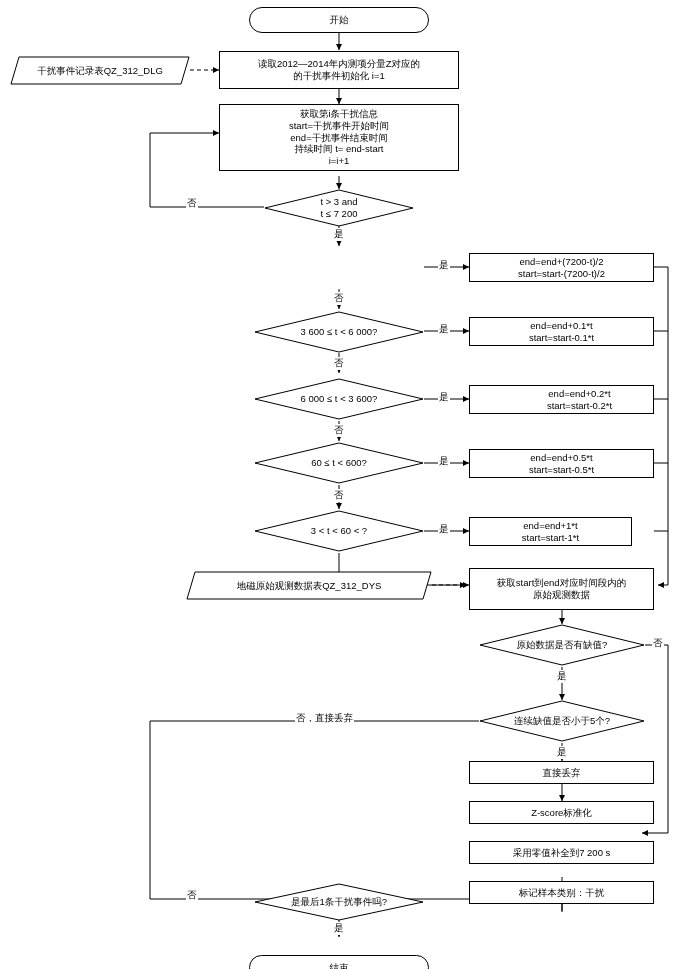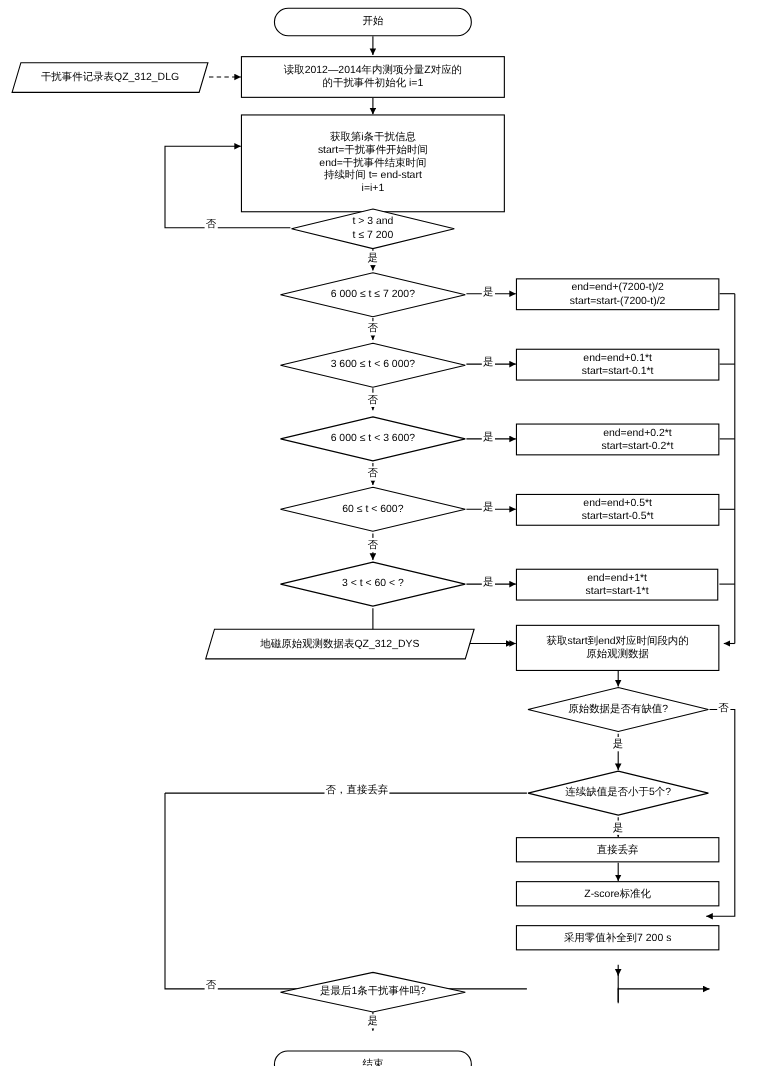--- a/index.html
+++ b/index.html
@@ -187,42 +187,36 @@
       <polygon points="9,1 179,1 171,28 1,28" fill="#fff" stroke="#000" stroke-width="1"></polygon>
     </svg>
     <span class="inner">干扰事件记录表QZ_312_DLG</span>
   </div>
 
   <div class="node process" style="left:219px; top:51px; width:240px; height:38px;">
     <span class="inner">读取2012—2014年内测项分量Z对应的
 的干扰事件初始化 i=1</span>
   </div>
 
-  <div class="node process" style="left:219px; top:104px; width:240px; height:89px;">
+  <div class="node process" style="left:219px; top:104px; width:240px; height:67px;">
     <span class="inner">获取第i条干扰信息
 start=干扰事件开始时间
 end=干扰事件结束时间
 持续时间 t= end-start
 i=i+1</span>
   </div>
 
   <div class="node decision" style="left:264px; top:189px; width:150px; height:38px;">
     <svg class="dia-svg" width="150" height="38" viewBox="0 0 150 38">
       <polygon points="75,1 149,19 75,37 1,19" fill="#fff" stroke="#000" stroke-width="1"></polygon>
     </svg>
     <span class="inner">t &gt; 3 and
 t ≤ 7 200</span>
   </div>
 
-  <div class="node decision" style="left:254px; top:247px; width:170px; height:42px;">
-    <svg class="dia-svg" width="170" height="42" viewBox="0 0 170 42">
-      <polygon points="85,1 169,21 85,41 1,21" fill="#fff" stroke="#000" stroke-width="1"></polygon>
-    </svg>
-    <span class="inner">6 000 ≤ t ≤ 7 200?</span>
-  </div>
   <div class="node process" style="left:469px; top:253px; width:185px; height:29px;">
     <span class="inner">end=end+(7200-t)/2
 start=start-(7200-t)/2</span>
   </div>
 
   <div class="node decision" style="left:254px; top:311px; width:170px; height:42px;">
     <svg class="dia-svg" width="170" height="42" viewBox="0 0 170 42">
       <polygon points="85,1 169,21 85,41 1,21" fill="#fff" stroke="#000" stroke-width="1"></polygon>
     </svg>
     <span class="inner">3 600 ≤ t &lt; 6 000?</span>
@@ -253,21 +247,21 @@
     <span class="inner">end=end+0.5*t
 start=start-0.5*t</span>
   </div>
 
   <div class="node decision" style="left:254px; top:510px; width:170px; height:42px;">
     <svg class="dia-svg" width="170" height="42" viewBox="0 0 170 42">
       <polygon points="85,1 169,21 85,41 1,21" fill="#fff" stroke="#000" stroke-width="1"></polygon>
     </svg>
     <span class="inner">3 &lt; t &lt; 60 &lt; ?</span>
   </div>
-  <div class="node process" style="left:469px; top:517px; width:184px; height:29px;">
+  <div class="node process" style="left:469px; top:517px; width:163px; height:29px;">
     <span class="inner">end=end+1*t
 start=start-1*t</span>
   </div>
 
   <div class="node doc" style="left:186px; top:571px; width:246px; height:29px;">
     <svg class="para-svg" width="246" height="29" viewBox="0 0 246 29">
       <polygon points="9,1 245,1 237,28 1,28" fill="#fff" stroke="#000" stroke-width="1"></polygon>
     </svg>
     <span class="inner">地磁原始观测数据表QZ_312_DYS</span>
   </div>
@@ -296,20 +290,23 @@
   </div>
 
   <div class="node process" style="left:469px; top:801px; width:185px; height:23px;">
     <span class="inner">Z-score标准化</span>
   </div>
 
   <div class="node process" style="left:469px; top:841px; width:185px; height:23px;">
     <span class="inner">采用零值补全到7 200 s</span>
   </div>
 
+  <div class="node process" style="left:469px; top:881px; width:185px; height:23px;">
+    <span class="inner">标记样本类别：干扰</span>
+  </div>
 
   <div class="node decision" style="left:254px; top:883px; width:170px; height:38px;">
     <svg class="dia-svg" width="170" height="38" viewBox="0 0 170 38">
       <polygon points="85,1 169,19 85,37 1,19" fill="#fff" stroke="#000" stroke-width="1"></polygon>
     </svg>
     <span class="inner">是最后1条干扰事件吗?</span>
   </div>
 
   <div class="node terminator" style="left:249px; top:937px; width:180px; height:25px;margin-top:18px;">
     <span class="inner">结束</span>

